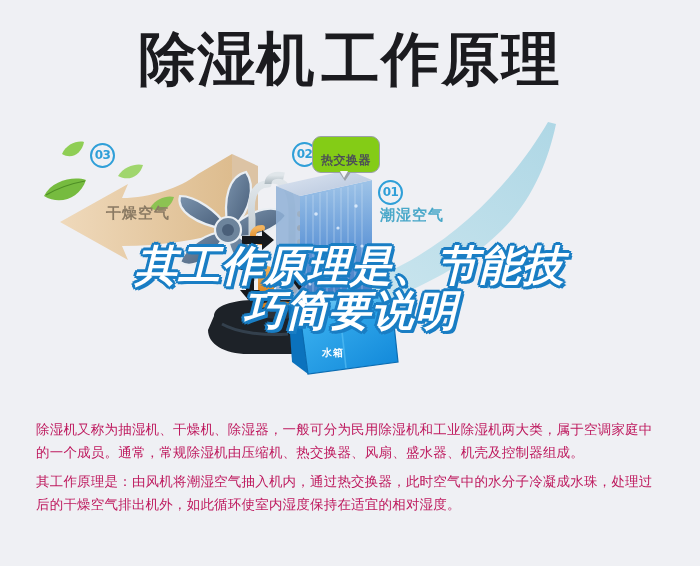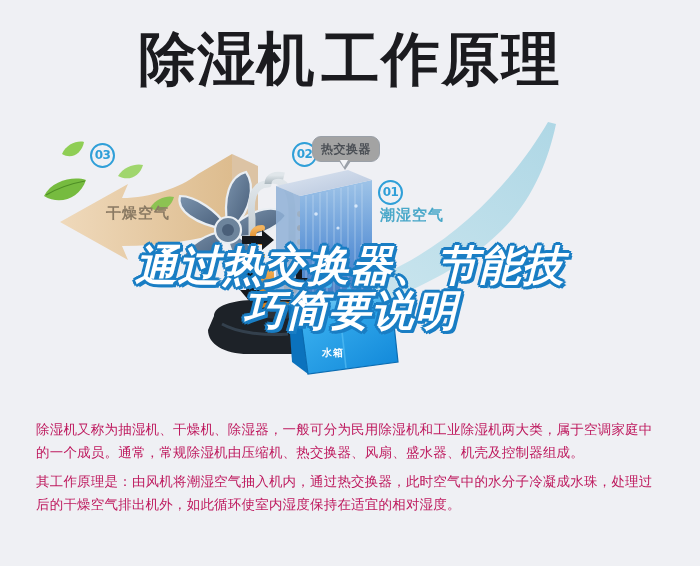--- a/index.html
+++ b/index.html
@@ -89,24 +89,24 @@
     color: #ffffff;
     font-size: 10px;
     font-weight: 700;
     letter-spacing: 1px;
   }
 
   
   #callout-hx {
     position: absolute;
     left: 312px; top: 18px;
-    padding: 4px 8px 3px 8px;
+    padding: 15px 8px 3px 8px;
     border: 1.6px solid #9aa0a8;
     border-radius: 9px;
-    background: #a3a3a3;
+    background: #84cc16;
     color: #4c5056;
     font-size: 12px;
     font-weight: 700;
     letter-spacing: 0.5px;
     white-space: nowrap;
   }
   #callout-hx::after {
     content: "";
     position: absolute;
     left: 26px; bottom: -9px;
@@ -366,21 +366,21 @@
 
     <div class="lbl" id="lbl-dry">干燥空气</div>
     <div class="lbl" id="lbl-wet">潮湿空气</div>
     <div class="lbl" id="lbl-tank">水箱</div>
 
     <div id="callout-hx">热交换器</div>
   </div>
 
 
   <div class="overlay">
-    <div class="oline">通过热交换器、节能技</div>
+    <div class="oline">其工作原理是、节能技</div>
     <div class="oline oline2">巧简要说明</div>
   </div>
 
   <div class="body-copy" id="para1">
     <p>除湿机又称为抽湿机、干燥机、除湿器，一般可分为民用除湿机和工业除湿机两大类，属于空调家庭中的一个成员。通常，常规除湿机由压缩机、热交换器、风扇、盛水器、机壳及控制器组成。</p>
   </div>
   <div class="body-copy" id="para2">
     <p>其工作原理是：由风机将潮湿空气抽入机内，通过热交换器，此时空气中的水分子冷凝成水珠，处理过后的干燥空气排出机外，如此循环使室内湿度保持在适宜的相对湿度。</p>
   </div>
 

